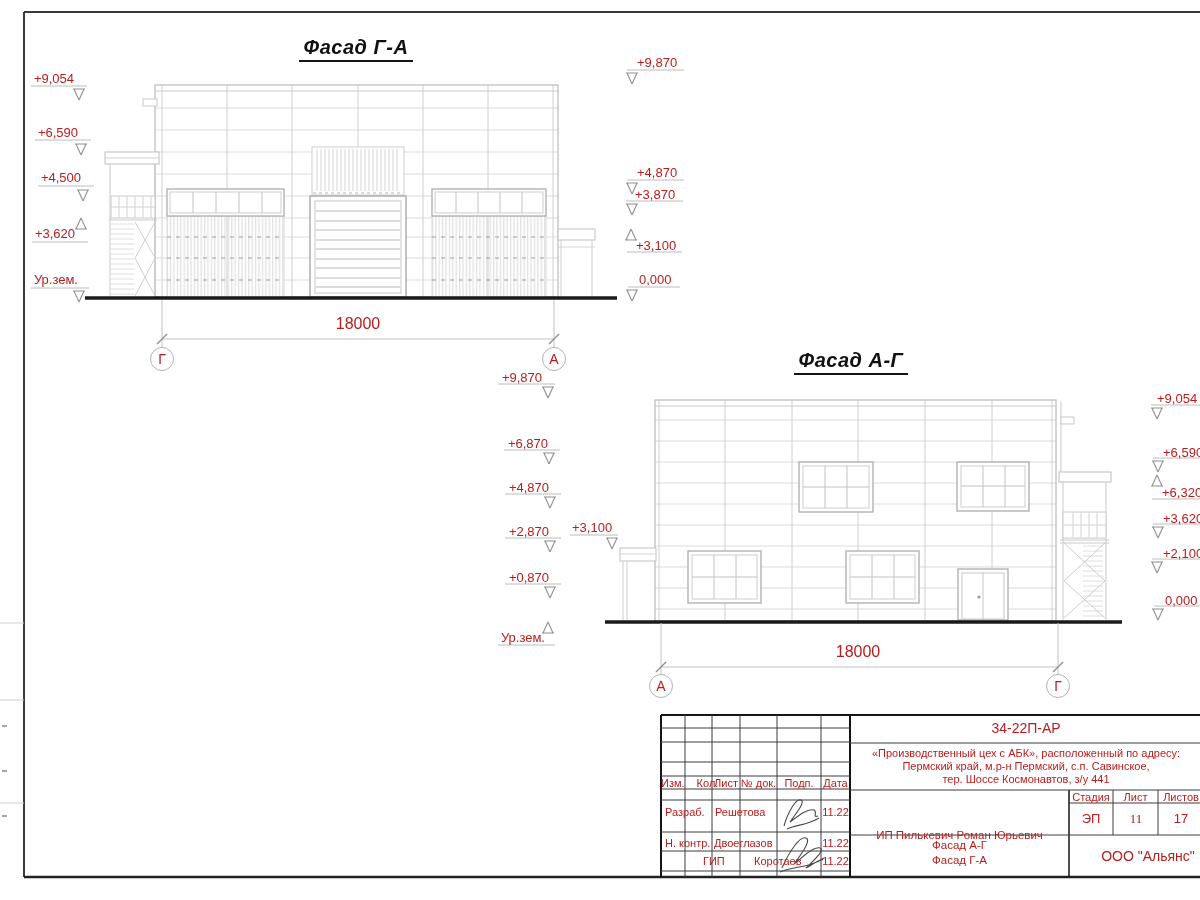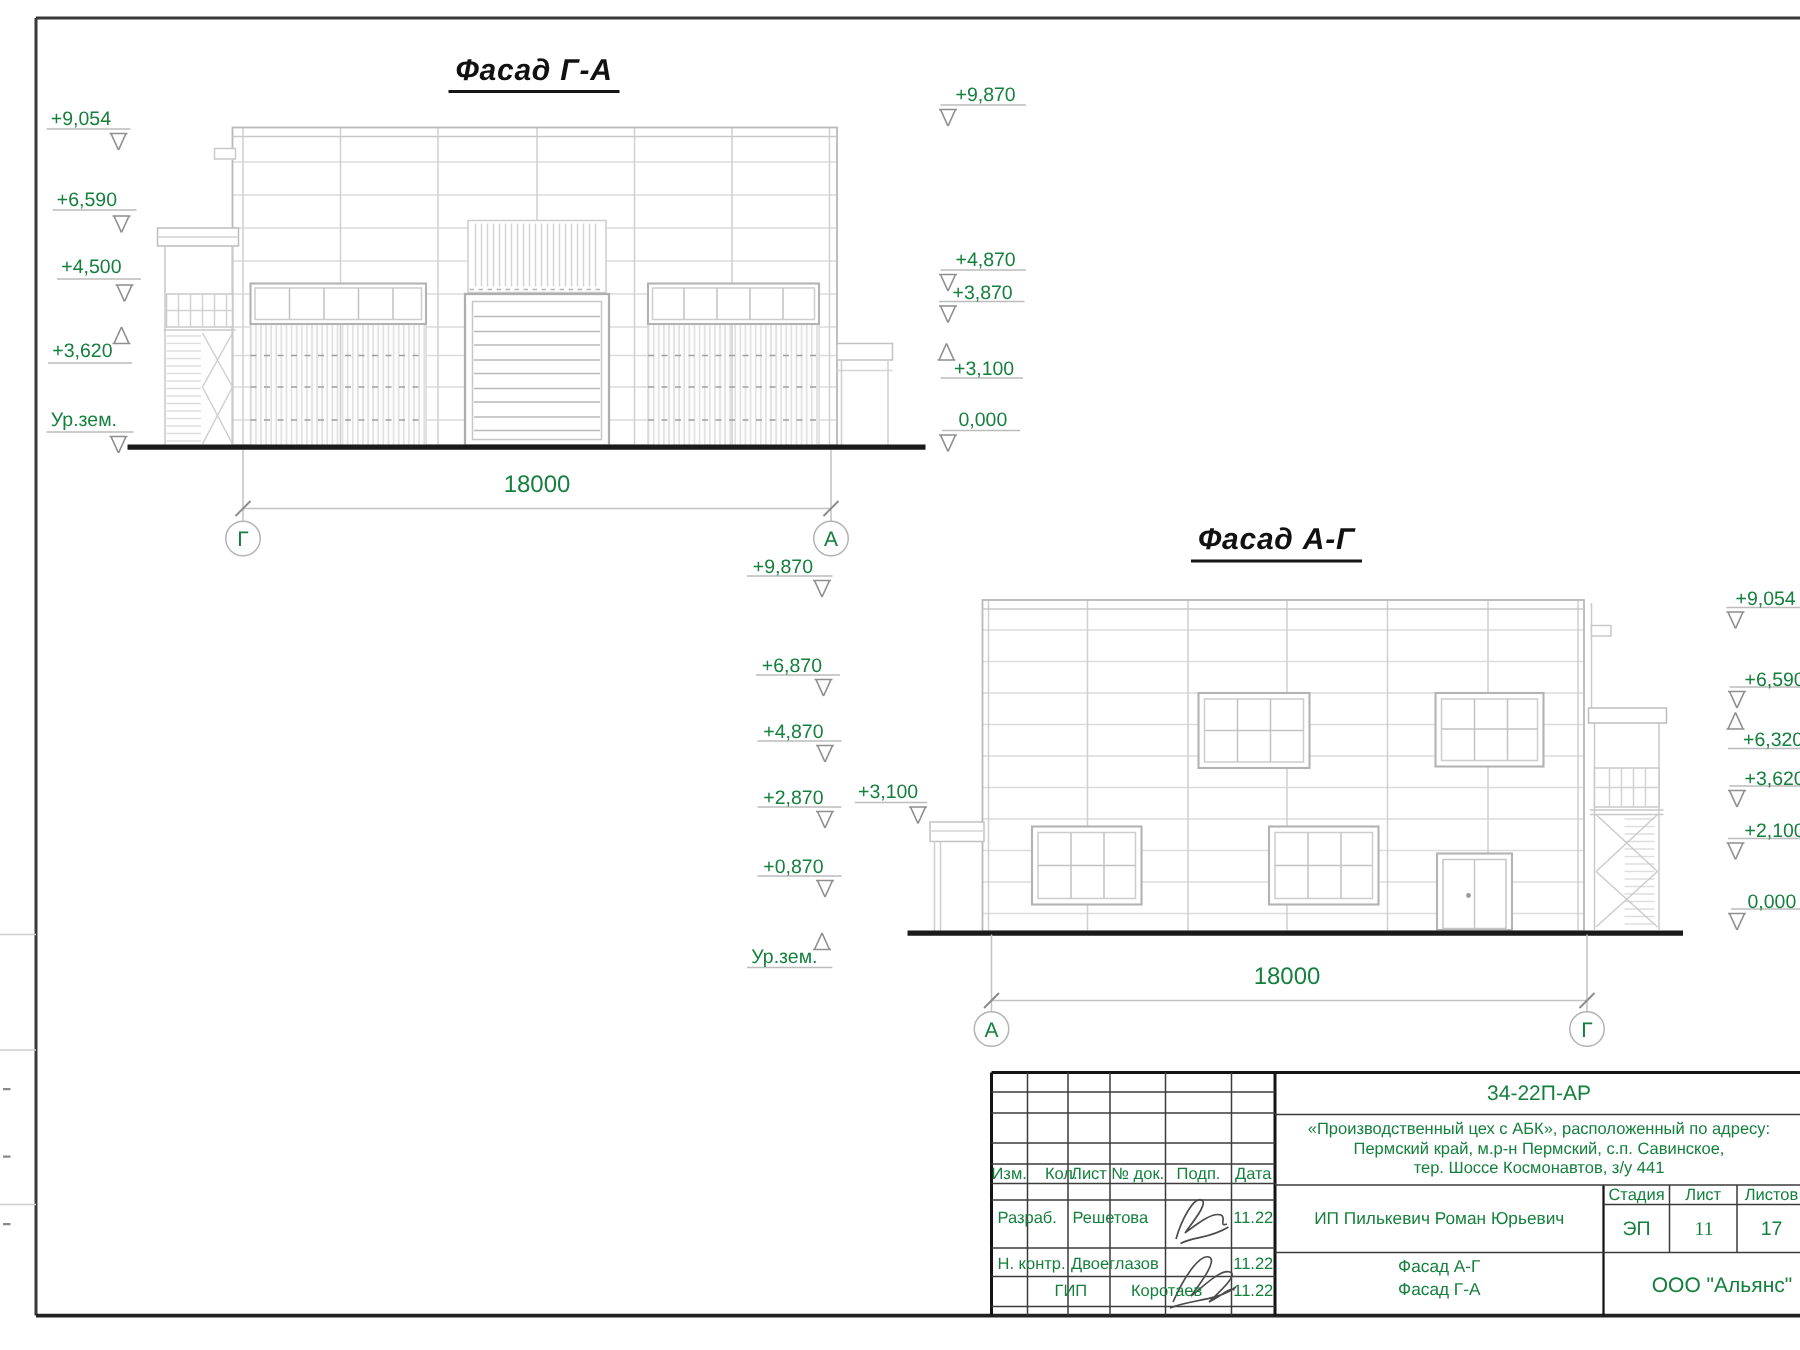--- a/index.html
+++ b/index.html
@@ -1,19 +1,19 @@
 <!DOCTYPE html>
 <html><head>
 <meta charset="utf-8">
 <style>
   html,body{margin:0;padding:0;background:#fff;}
   #root{position:relative;width:1200px;height:900px;background:#ffffff;overflow:hidden;
         font-family:"Liberation Sans",sans-serif;}
   svg{position:absolute;left:0;top:0;}
-  .t{position:absolute;color:#15803d;white-space:nowrap;line-height:1.12;}
+  .t{position:absolute;color:#b91c1c;white-space:nowrap;line-height:1.12;}
   .t11{font-size:11px;}
   .t115{font-size:11.5px;}
   .t13{font-size:13px;}
   .t14{font-size:14px;}
   .t16{font-size:16px;}
   .ctr{text-align:center;}
   .rgt{text-align:right;}
   .ftitle{font-size:20px;font-weight:bold;font-style:italic;letter-spacing:0.5px;
           border-bottom:2px solid #151515;padding-bottom:2px;text-align:center;color:#111;}
 </style>
@@ -226,21 +226,21 @@
 <div class="t t11" style="left:665px;top:806px;">Разраб.</div>
 <div class="t t11" style="left:715px;top:806px;">Решетова</div>
 <div class="t t11 ctr" style="left:821px;top:806px;width:29px;">11.22</div>
 <div class="t t11" style="left:665px;top:837px;">Н. контр.</div>
 <div class="t t11" style="left:714px;top:837px;">Двоеглазов</div>
 <div class="t t11 ctr" style="left:821px;top:837px;width:29px;">11.22</div>
 <div class="t t11" style="left:665px;top:855px;padding-left:38px;">ГИП</div>
 <div class="t t11" style="left:714px;top:855px;padding-left:40px;">Коротаев</div>
 <div class="t t11 ctr" style="left:821px;top:855px;width:29px;">11.22</div>
 
-<div class="t t115 ctr" style="left:850px;top:807px;width:219px;">ИП Пилькевич Роман Юрьевич</div>
+<div class="t t115 ctr" style="left:850px;top:829px;width:219px;">ИП Пилькевич Роман Юрьевич</div>
 
 <div class="t t11 ctr" style="left:1069px;top:791px;width:44px;">Стадия</div>
 <div class="t t11 ctr" style="left:1113px;top:791px;width:45px;">Лист</div>
 <div class="t t11 ctr" style="left:1158px;top:791px;width:46px;">Листов</div>
 <div class="t t13 ctr" style="left:1069px;top:812px;width:44px;">ЭП</div>
 <div class="t t13 ctr" style="left:1113px;top:812px;width:46px;font-family:Liberation Serif, serif;">11</div>
 <div class="t t13 ctr" style="left:1158px;top:812px;width:46px;">17</div>
 
 <div class="t t115 ctr" style="left:850px;top:839px;width:219px;">Фасад А-Г</div>
 <div class="t t115 ctr" style="left:850px;top:854px;width:219px;">Фасад Г-А</div>

